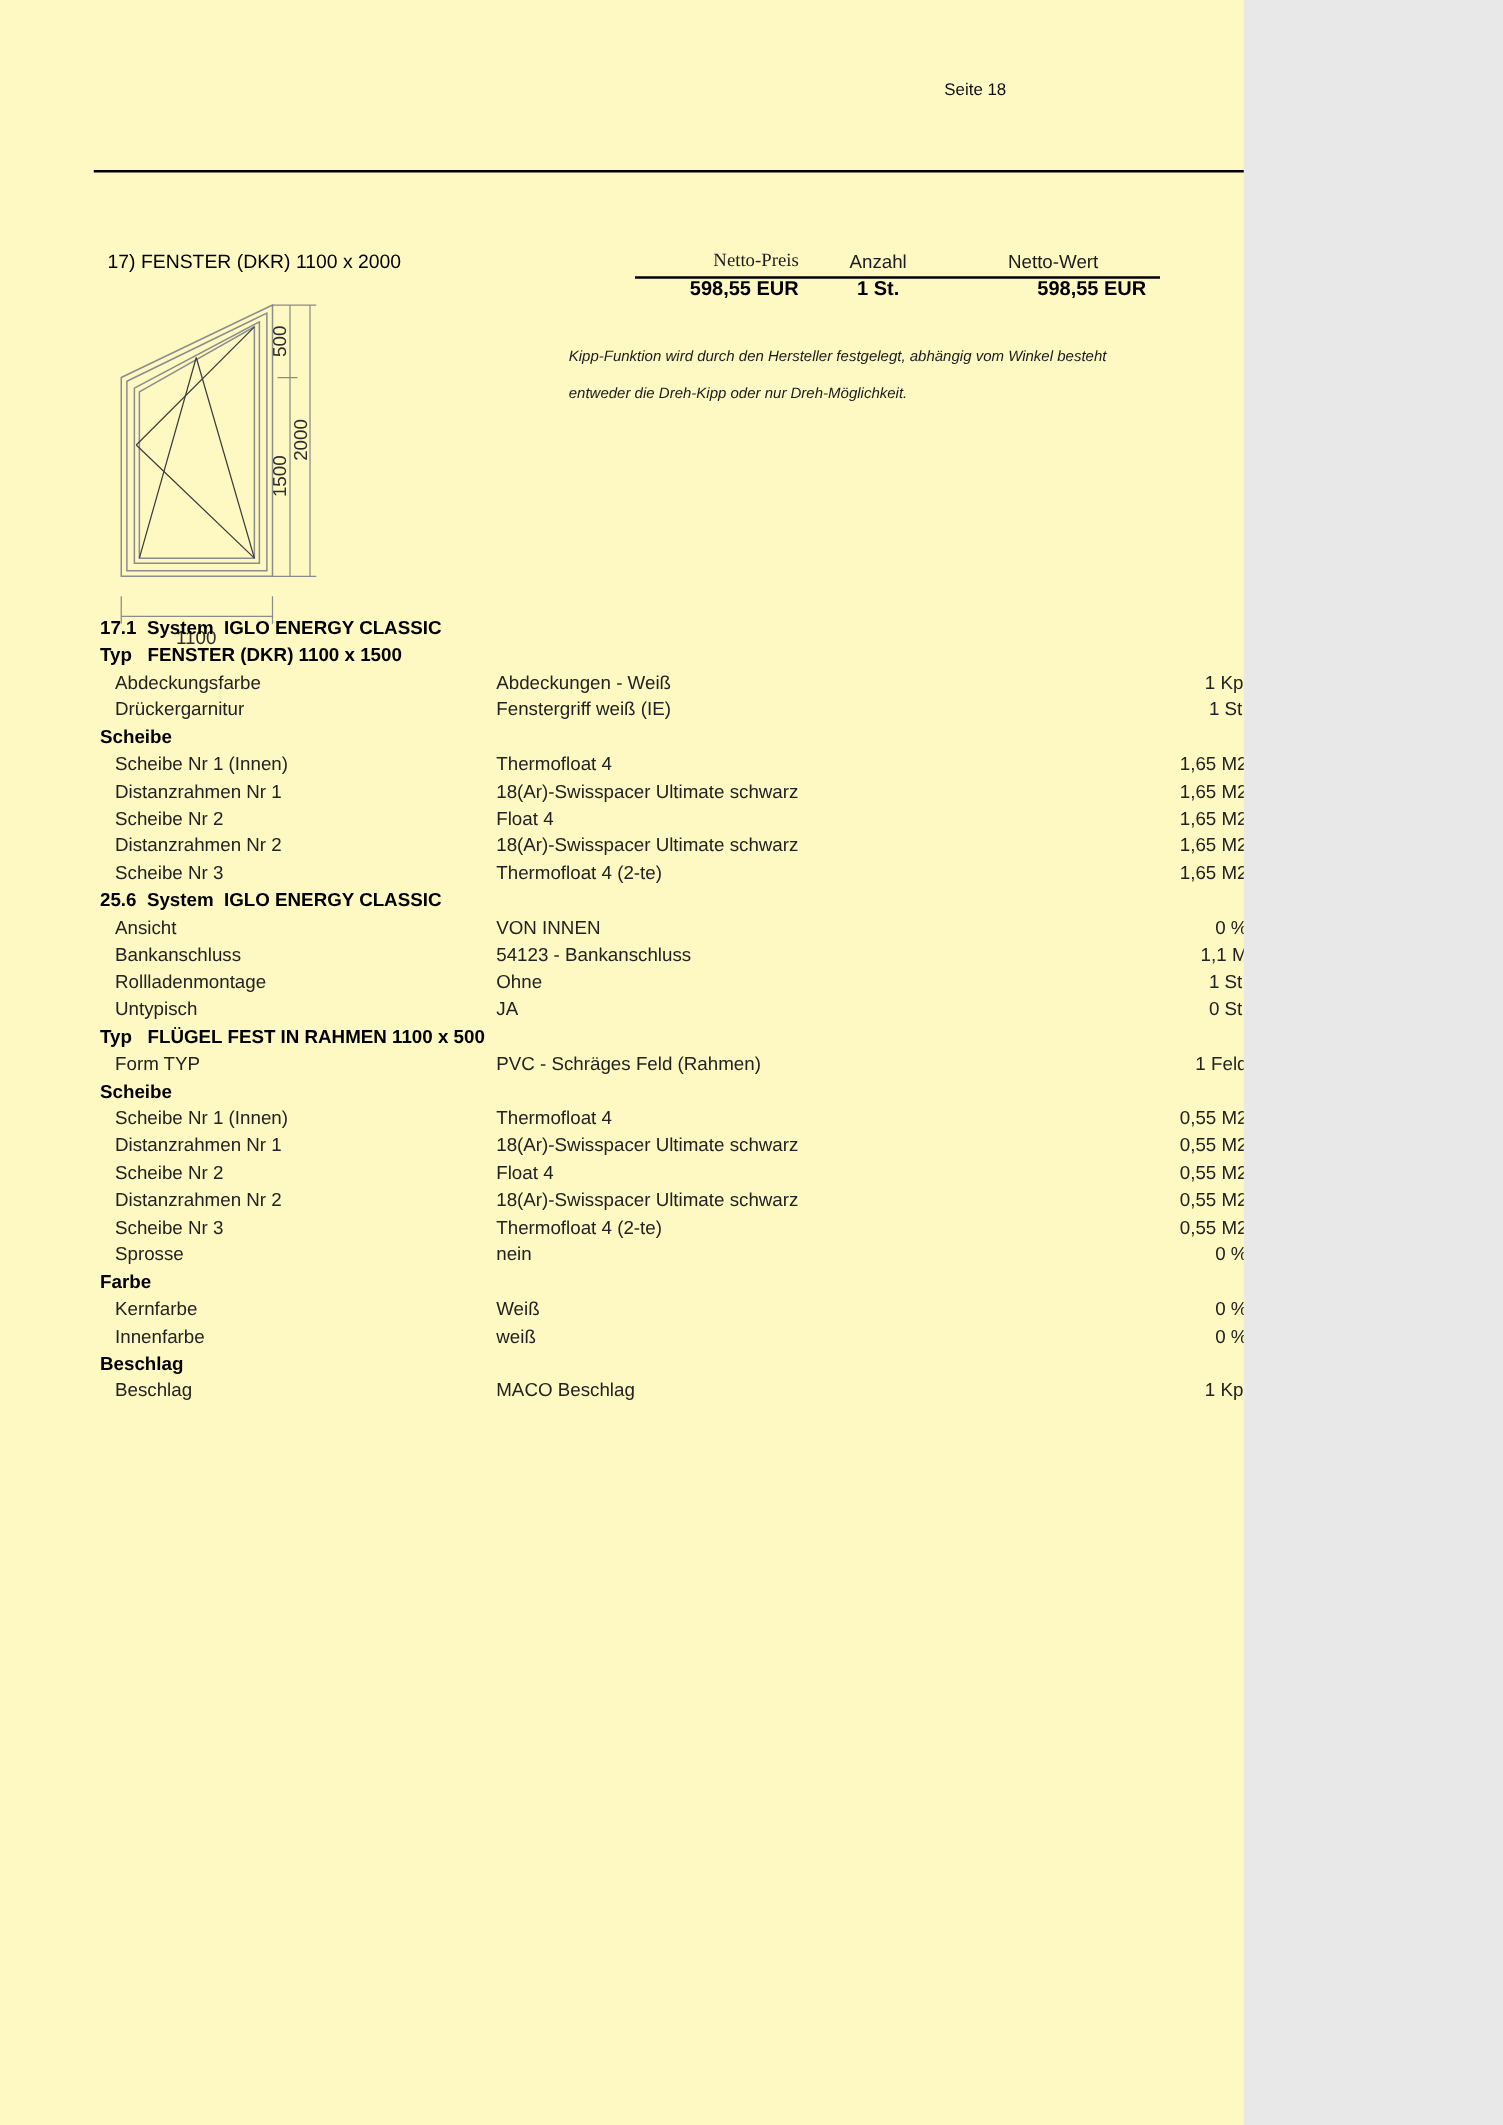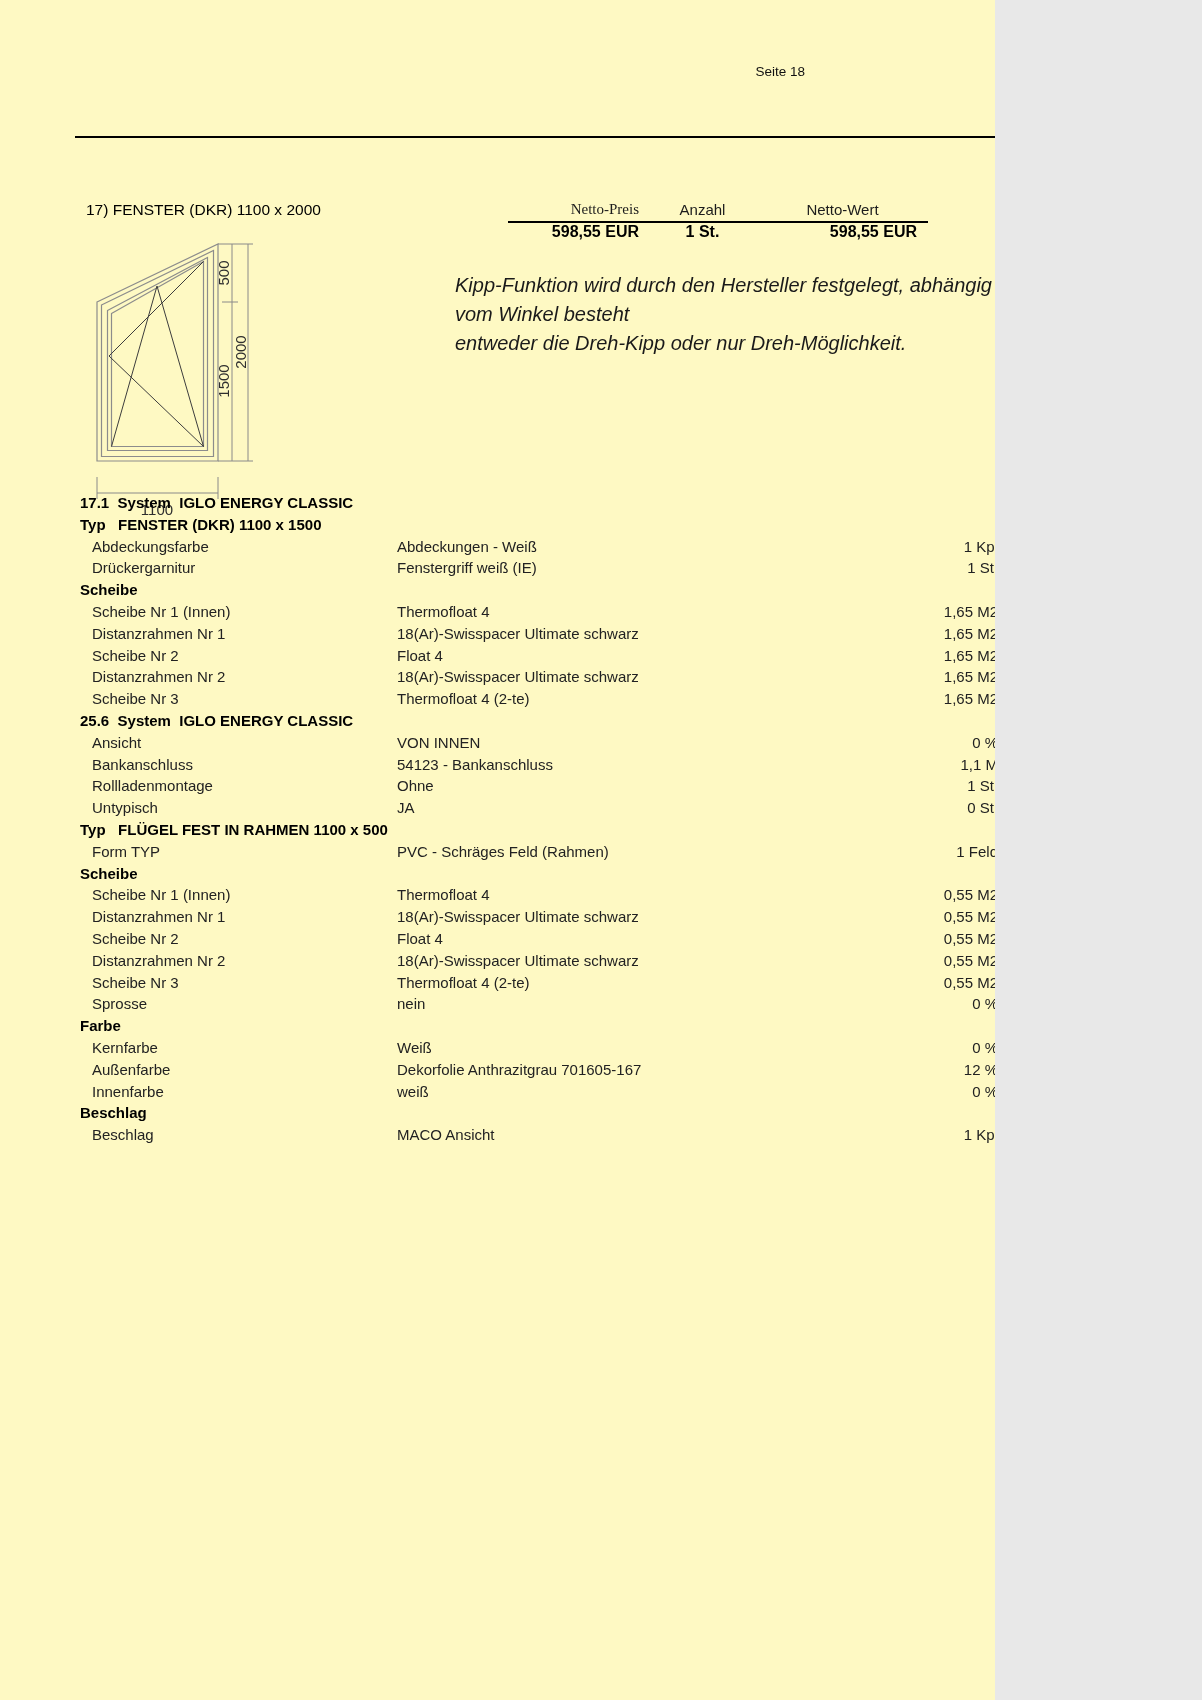--- a/index.html
+++ b/index.html
@@ -15,21 +15,21 @@
   .price-head { display:grid; grid-template-columns:175px 115px 165px; font-size:15px; color:#1c1c1c; }
   .price-head .c1 { text-align:right; padding-right:6px;font-family:Liberation Serif, serif; }
   .price-head .c2 { text-align:center; }
   .price-head .c3 { text-align:center; }
   .price-rule { position:absolute; left:508px; top:221px; width:420px; height:2px; background:#000; }
   .price-values { display:grid; grid-template-columns:175px 115px 165px; margin-top:5px; font-size:16px; font-weight:700; color:#000; }
   .price-values .c1 { text-align:right; padding-right:6px; }
   .price-values .c2 { text-align:center; }
   .price-values .c3 { text-align:right; padding-right:8px; }
 
-  .note { position:absolute; left:455px; top:271px; width:560px; font-size:20px; font-style:italic;
+  .note { position:absolute; left:455px; top:271px; width:560px; font-size:12px; font-style:italic;
           line-height:29px; color:#1a1a1a; }
 
   .diagram { position:absolute; left:85px; top:225px; width:185px; height:295px; }
   .diagram svg { display:block; width:185px; height:295px; }
   .frame-line { fill:none; stroke:#8c8c8c; stroke-width:1.2; }
   .sym-line { fill:none; stroke:#3d3d3d; stroke-width:1; }
   .dim-line { fill:none; stroke:#8a8a8a; stroke-width:1; }
   .dim-text { fill:#2e2e2e; font-size:15px; }
 
   .spec { position:absolute; left:80px; top:492px; width:918px; font-size:15px; }
@@ -188,30 +188,25 @@
         <span class="val">nein</span>
         <span class="qty">0 %</span>
       </div>
     <div class="row group"><span>Farbe</span></div>
     <div class="row item">
         <span class="lbl">Kernfarbe</span>
         <span class="val">Weiß</span>
         <span class="qty">0 %</span>
       </div>
     <div class="row item">
-        <span class="lbl">Außenfarbe</span>
-        <span class="val">Dekorfolie Anthrazitgrau 701605-167</span>
-        <span class="qty">12 %</span>
-      </div>
-    <div class="row item">
         <span class="lbl">Innenfarbe</span>
         <span class="val">weiß</span>
         <span class="qty">0 %</span>
       </div>
     <div class="row group"><span>Beschlag</span></div>
     <div class="row item">
         <span class="lbl">Beschlag</span>
-        <span class="val">MACO Ansicht</span>
+        <span class="val">MACO Beschlag</span>
         <span class="qty">1 Kpl</span>
       </div>
   </div>
 
 </div>
 
 </body></html>

